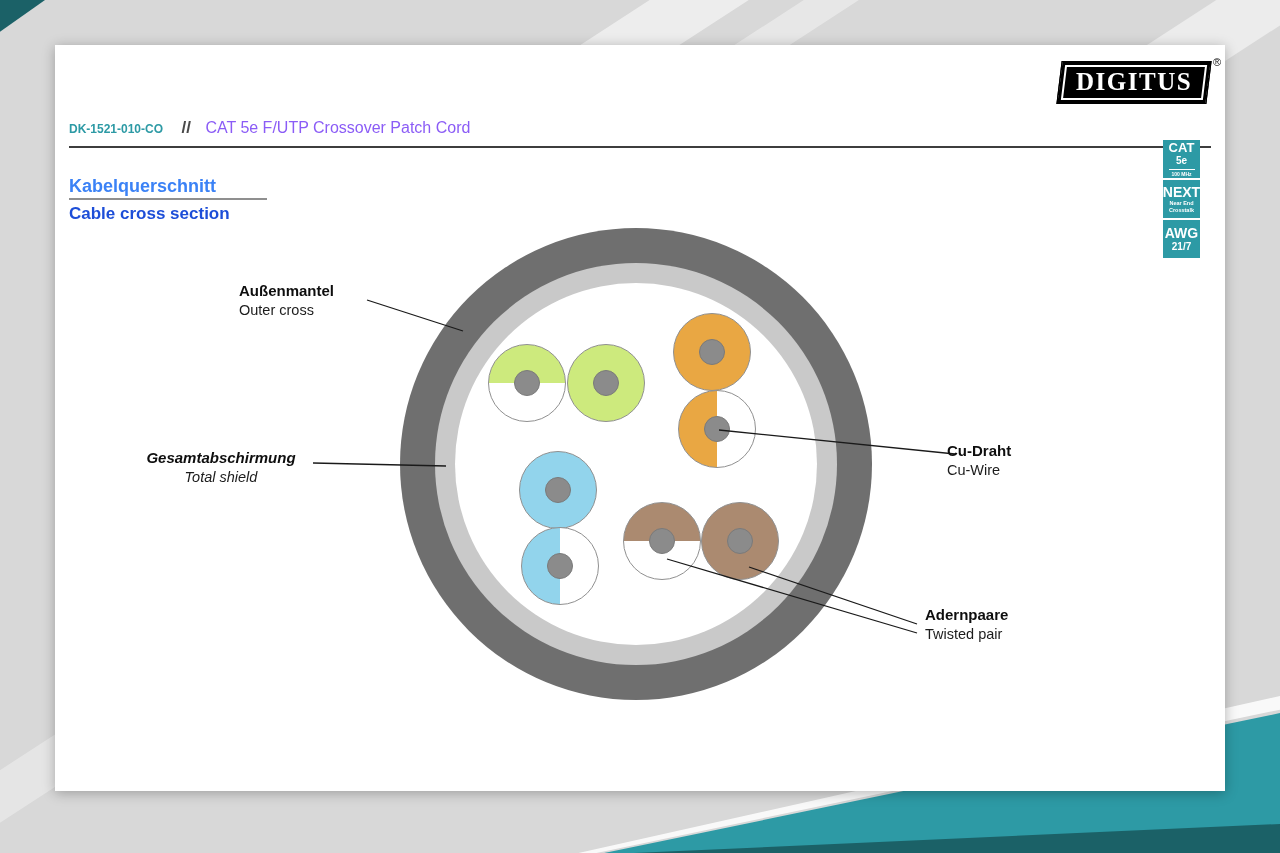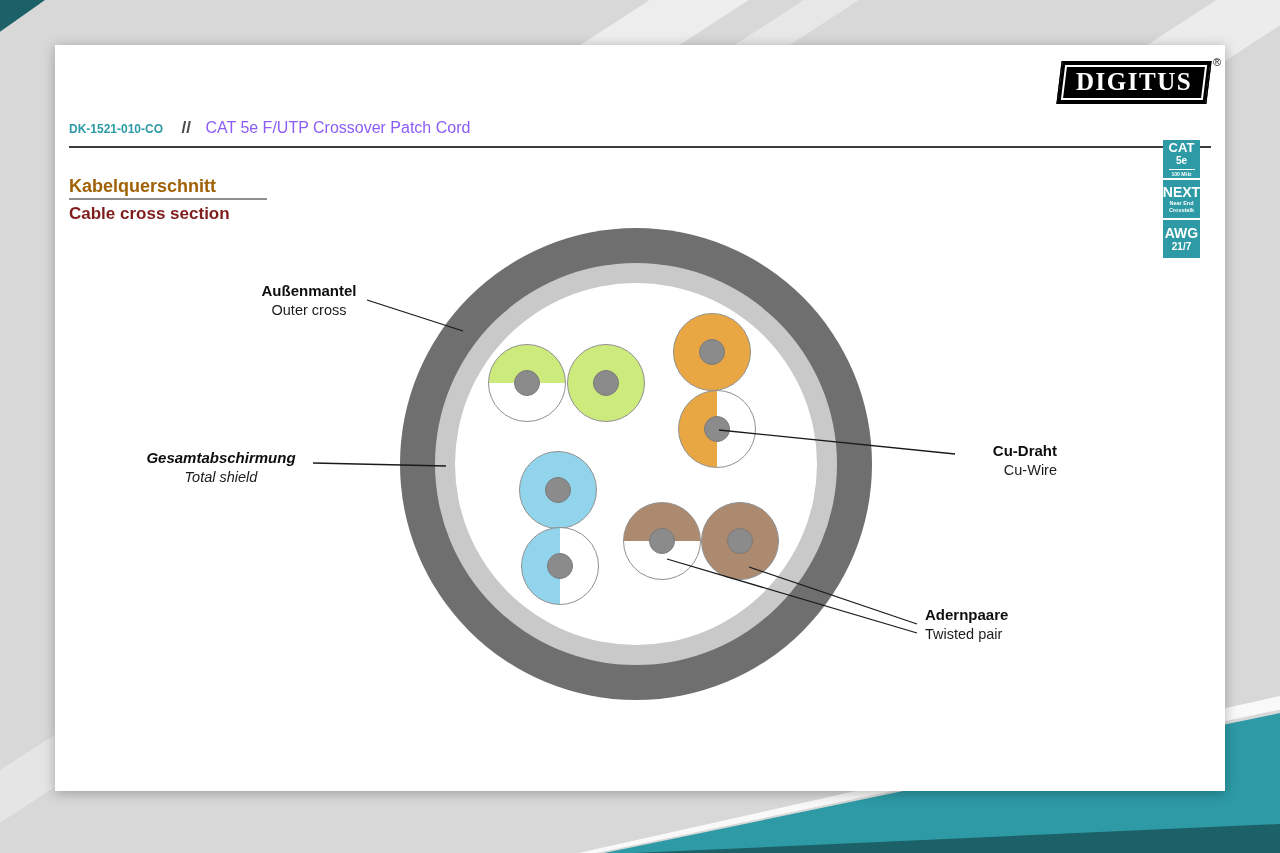--- a/index.html
+++ b/index.html
@@ -61,46 +61,46 @@
     text-align: center; line-height: 1;
   }
   .b-big  { font-size: 13px; font-weight: bold; }
   .b-mid  { font-size: 10px; font-weight: bold; margin-top: 2px; }
   .b-rule { width: 26px; height: 1px; background: #fff; margin-top: 3px; }
   .b-tiny { font-size: 5px; margin-top: 2px; font-weight: bold; }
   .b-big2 { font-size: 14px; font-weight: bold; }
   .b-sm   { font-size: 5.5px; font-weight: bold; margin-top: 2px; }
 
   
-  .section-title { position: absolute; left: 14px; top: 131px; font-size: 18px; font-weight: bold; color: #a16207; }
+  .section-title { position: absolute; left: 14px; top: 131px; font-size: 18px; font-weight: bold; color: #3b82f6; }
   .title-underline { position: absolute; left: 14px; top: 153px; width: 198px; height: 2px; background: #8f8f8f; }
-  .section-subtitle { position: absolute; left: 14px; top: 159px; font-size: 17px; font-weight: bold; color: #7f1d1d; }
+  .section-subtitle { position: absolute; left: 14px; top: 159px; font-size: 17px; font-weight: bold; color: #1d4ed8; }
 
   
   .diagram { position: absolute; left: 345px; top: 183px; width: 472px; height: 472px; }
   .jacket { position: absolute; inset: 0; border-radius: 50%; background: var(--jacket, #6f6f6f); }
   .shield { position: absolute; left: 35px; top: 35px; width: 402px; height: 402px; border-radius: 50%; background: var(--shield, #c9c9c9); }
   .core   { position: absolute; left: 55px; top: 55px; width: 362px; height: 362px; border-radius: 50%; background: var(--core, #ffffff); }
 
   #wire-layer { position: absolute; inset: 0; z-index: 1; }
   .wire { position: absolute; width: 78px; height: 78px; border-radius: 50%; border: 1px solid #909090; }
   .copper {
     position: absolute; left: 50%; top: 50%; width: 26px; height: 26px; margin: -13px 0 0 -13px;
     border-radius: 50%; background: var(--copper, #8b8b8b); border: 1px solid #7a7a7a;
   }
 
   .leaders { position: absolute; left: 0; top: 0; z-index: 2; pointer-events: none; }
   .leaders line { stroke: #1a1a1a; stroke-width: 1.3; }
 
   .dlabel { position: absolute; z-index: 3; }
   .dl1 { font-size: 15px; font-weight: bold; color: #0e0e0e; }
   .dl2 { font-size: 14.5px; color: #1c1c1c; margin-top: 3px; }
-  .lbl-jacket { left: 174px; top: 237px; width: 160px; text-align: center; }
+  .lbl-jacket { left: 184px; top: 237px; width: 160px; text-align: left; }
   .lbl-shield { left: 66px;  top: 404px; width: 200px; text-align: center; font-style: italic; }
-  .lbl-cu     { left: 892px; top: 397px; width: 110px; text-align: right; }
+  .lbl-cu     { left: 892px; top: 397px; width: 110px; text-align: left; }
   .lbl-pair   { left: 870px; top: 561px; text-align: left; }
 </style>
 </head>
 <body>
 
 <div class="bg-stripe bg-s1"></div>
 <div class="bg-stripe bg-s2"></div>
 <div class="bg-stripe bg-s3"></div>
 <div class="bg-stripe bg-s4"></div>
 <div class="bg-teal-line"></div>

